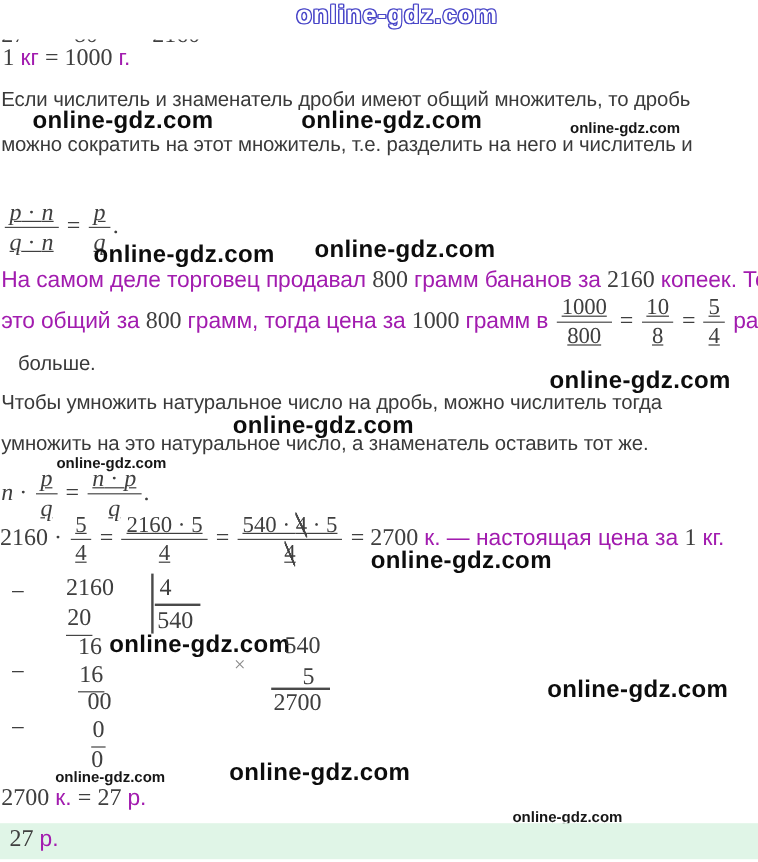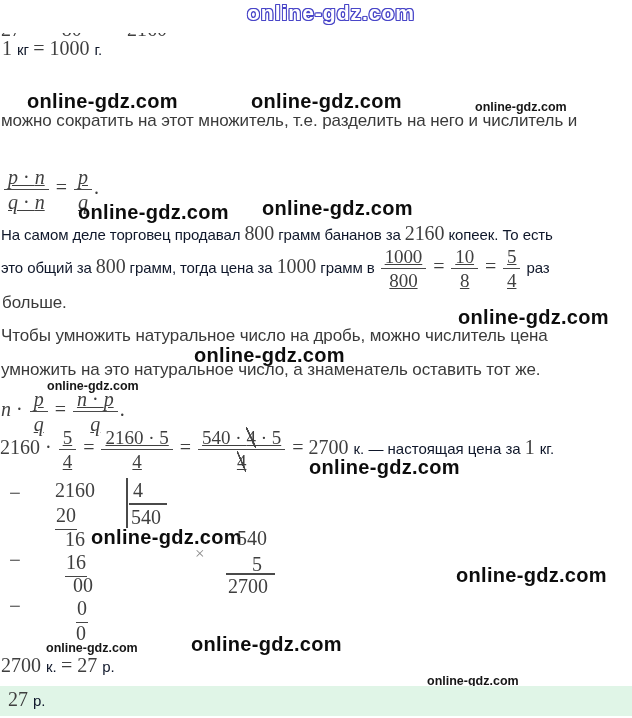--- a/index.html
+++ b/index.html
@@ -1,20 +1,20 @@
 <!DOCTYPE html>
 <html><head>
 <meta charset="utf-8">
 <style>
   html,body{margin:0;padding:0;background:#ffffff;}
   .page{position:relative;width:632px;height:718px;background:#ffffff;overflow:hidden;
         font-family:"Liberation Sans",sans-serif;}
   .abs{position:absolute;white-space:nowrap;}
   
-  .sans{font-family:"Liberation Sans",sans-serif;font-size:15px;color:#0f172a;}
+  .sans{font-family:"Liberation Sans",sans-serif;font-size:19px;color:#a21caf;}
   .serif{font-family:"Liberation Serif",serif;font-size:20px;color:#3f3f3f;}
   .mi{font-family:"Liberation Serif",serif;font-style:italic;font-size:20px;color:#3f3f3f;}
   .sans-line{font-family:"Liberation Sans",sans-serif;font-size:17px;color:#3a3a3a;letter-spacing:-0.1px;}
   .math-line{font-family:"Liberation Serif",serif;font-size:20px;color:#3f3f3f;}
   
   .wm-b{font-family:"Liberation Sans",sans-serif;font-weight:700;font-size:20px;color:#0d0d0d;letter-spacing:0.3px;}
   .wm-s{font-family:"Liberation Sans",sans-serif;font-weight:600;font-size:12.5px;color:#161616;}
   .wm-outline{font-family:"Liberation Sans",sans-serif;font-weight:700;font-size:21px;letter-spacing:1px;color:#ffffff;
     text-shadow:-1px 0 #4946c8,1px 0 #4946c8,0 -1px #4946c8,0 1px #4946c8,
                 -1px -1px #4946c8,1px 1px #4946c8,-1px 1px #4946c8,1px -1px #4946c8;}
@@ -38,20 +38,21 @@
 <body>
 
 <div class="page">
 
   <div class="abs wm-outline" style="left:247px;top:1px">online-gdz.com</div>
 
   <div class="abs math-line clip" style="left:1px;top:18px">27 · 80 = 2160</div>
 
   <div class="abs math-line" style="left:2px;top:37px"><span class="serif">1 </span><span class="sans">кг </span><span class="serif">= </span><span class="serif">1000 </span><span class="sans">г.</span></div>
 
+  <div class="abs sans-line" style="left:1px;top:73px">Если числитель и знаменатель дроби имеют общий множитель, то дробь</div>
   <div class="abs wm-b" style="left:27px;top:90px">online-gdz.com</div>
   <div class="abs wm-b" style="left:251px;top:90px">online-gdz.com</div>
   <div class="abs wm-s" style="left:475px;top:100px">online-gdz.com</div>
   <div class="abs sans-line" style="left:1px;top:111px">можно сократить на этот множитель, т.е. разделить на него и числитель и</div>
 
   <div class="abs math-line" style="left:2px;top:166px"><span class="frac">
         <span class="num"><span class="mi">p</span><span class="serif"> · </span><span class="mi">n</span></span>
         <span class="den"><span class="mi">q</span><span class="serif"> · </span><span class="mi">n</span></span>
       </span><span class="serif"> = </span><span class="frac">
         <span class="num"><span class="mi">p</span></span>
@@ -64,24 +65,24 @@
   <div class="abs sans-line" style="left:1px;top:246px"><span class="sans">это общий за </span><span class="serif">800</span><span class="sans"> грамм, тогда цена за </span><span class="serif">1000</span><span class="sans"> грамм в </span><span class="frac">
         <span class="num"><span>1000</span></span>
         <span class="den"><span>800</span></span>
       </span><span class="serif"> = </span><span class="frac">
         <span class="num"><span>10</span></span>
         <span class="den"><span>8</span></span>
       </span><span class="serif"> = </span><span class="frac">
         <span class="num"><span>5</span></span>
         <span class="den"><span>4</span></span>
       </span><span class="sans"> раз</span></div>
-  <div class="abs sans-line" style="left:2px;top:293px">больше.</div>
+  <div class="abs sans-line" style="left:15px;top:293px">больше.</div>
   <div class="abs wm-b" style="left:458px;top:306px">online-gdz.com</div>
 
-  <div class="abs sans-line" style="left:1px;top:326px">Чтобы умножить натуральное число на дробь, можно числитель цена</div>
+  <div class="abs sans-line" style="left:1px;top:326px">Чтобы умножить натуральное число на дробь, можно числитель тогда</div>
   <div class="abs wm-b" style="left:194px;top:344px">online-gdz.com</div>
   <div class="abs sans-line" style="left:1px;top:360px">умножить на это натуральное число, а знаменатель оставить тот же.</div>
   <div class="abs wm-s" style="left:47px;top:379px">online-gdz.com</div>
 
   <div class="abs math-line" style="left:1px;top:388px"><span class="mi">n</span><span class="serif"> · </span><span class="frac">
         <span class="num"><span class="mi">p</span></span>
         <span class="den"><span class="mi">q</span></span>
       </span><span class="serif"> = </span><span class="frac">
         <span class="num"><span class="mi">n</span><span class="serif"> · </span><span class="mi">p</span></span>
         <span class="den"><span class="mi">q</span></span>

